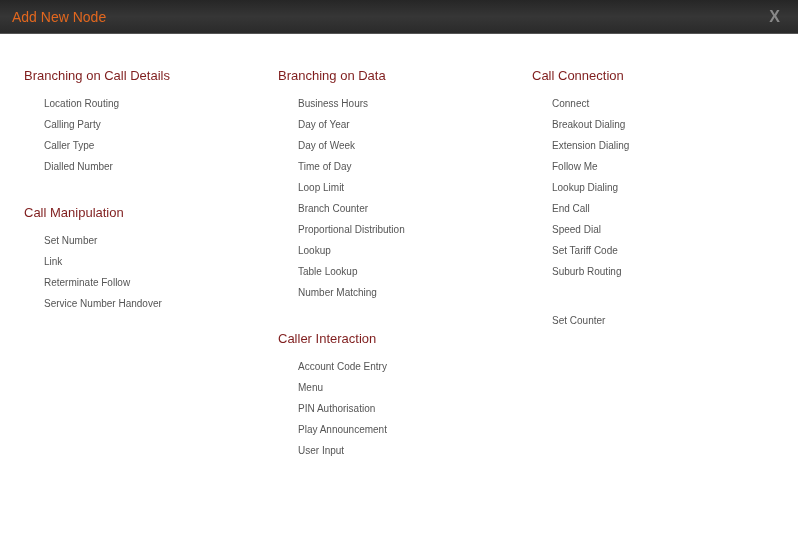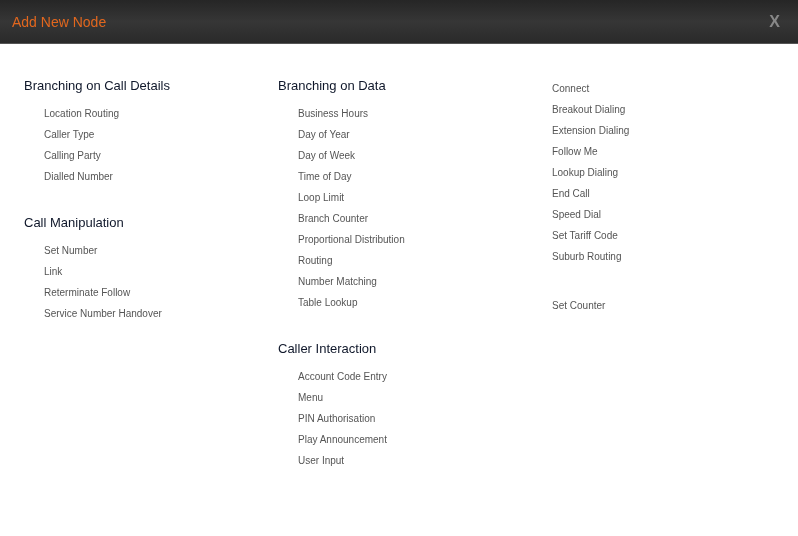--- a/index.html
+++ b/index.html
@@ -7,21 +7,21 @@
       font-family: -apple-system, "Segoe UI", "Helvetica Neue", Arial, sans-serif;
       font-size: 13px;
       color: #555;
       background: #fff;
       width: 798px;
       height: 536px;
       overflow: hidden;
     }
     .titlebar {
       background: linear-gradient(to bottom, #262626 0%, #363636 50%, #2a2a2a 100%);
-      height: 44px;
+      height: 34px;
       display: flex;
       align-items: center;
       justify-content: space-between;
       padding: 0 12px;
       border-bottom: 1px solid #555;
     }
     .titlebar-title {
       color: #e2671e;
       font-size: 14px;
       font-weight: 400;
@@ -37,21 +37,21 @@
     .content {
       display: grid;
       grid-template-columns: 1fr 1fr 1fr;
       padding: 34px 24px 20px 24px;
       column-gap: 12px;
     }
     .group {
       margin-bottom: 28px;
     }
     .group-title {
-      color: #0f172a;
+      color: #7f1d1d;
       font-weight: 400;
       font-size: 13px;
       margin-bottom: 10px;
     }
     .item {
       color: #555;
       font-size: 10px;
       padding: 5px 0 5px 20px;
       cursor: pointer;
     }
@@ -64,22 +64,22 @@
   <div class="titlebar-title">Add New Node</div>
   <div class="close-btn">X</div>
 </div>
 
 <div class="content">
 
   <div class="col">
     <div class="group">
       <div class="group-title">Branching on Call Details</div>
       <div class="item">Location Routing</div>
+      <div class="item">Calling Party</div>
       <div class="item">Caller Type</div>
-      <div class="item">Calling Party</div>
       <div class="item">Dialled Number</div>
     </div>
     <div class="group">
       <div class="group-title">Call Manipulation</div>
       <div class="item">Set Number</div>
       <div class="item">Link</div>
       <div class="item">Reterminate Follow</div>
       <div class="item">Service Number Handover</div>
     </div>
   </div>
@@ -87,36 +87,37 @@
   <div class="col">
     <div class="group">
       <div class="group-title">Branching on Data</div>
       <div class="item">Business Hours</div>
       <div class="item">Day of Year</div>
       <div class="item">Day of Week</div>
       <div class="item">Time of Day</div>
       <div class="item">Loop Limit</div>
       <div class="item">Branch Counter</div>
       <div class="item">Proportional Distribution</div>
-      <div class="item">Routing</div>
+      <div class="item">Lookup</div>
+      <div class="item">Table Lookup</div>
       <div class="item">Number Matching</div>
-      <div class="item">Table Lookup</div>
     </div>
     <div class="group">
       <div class="group-title">Caller Interaction</div>
       <div class="item">Account Code Entry</div>
       <div class="item">Menu</div>
       <div class="item">PIN Authorisation</div>
       <div class="item">Play Announcement</div>
       <div class="item">User Input</div>
     </div>
   </div>
 
   <div class="col">
     <div class="group">
+      <div class="group-title">Call Connection</div>
       <div class="item">Connect</div>
       <div class="item">Breakout Dialing</div>
       <div class="item">Extension Dialing</div>
       <div class="item">Follow Me</div>
       <div class="item">Lookup Dialing</div>
       <div class="item">End Call</div>
       <div class="item">Speed Dial</div>
       <div class="item">Set Tariff Code</div>
       <div class="item">Suburb Routing</div>
     </div>

